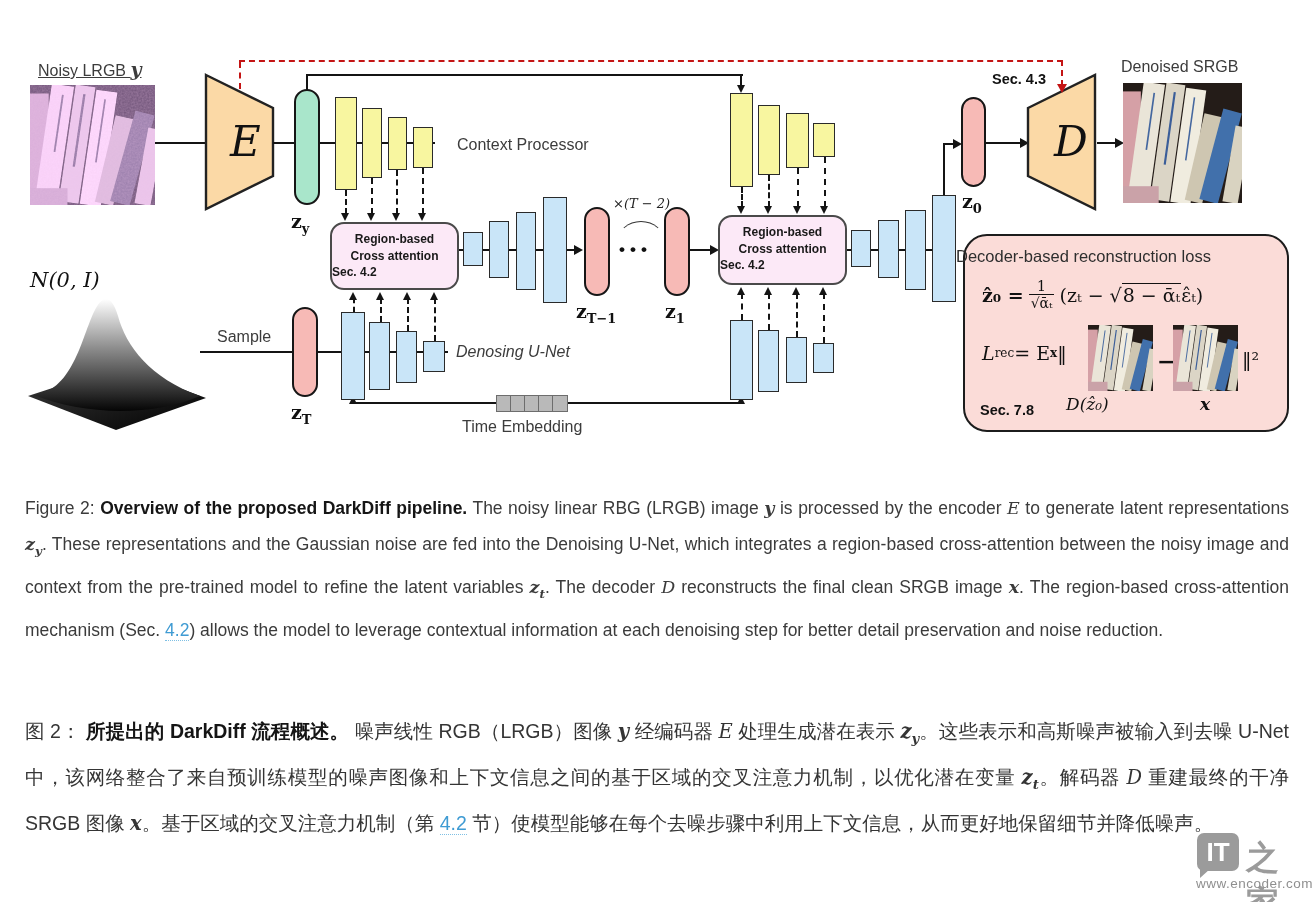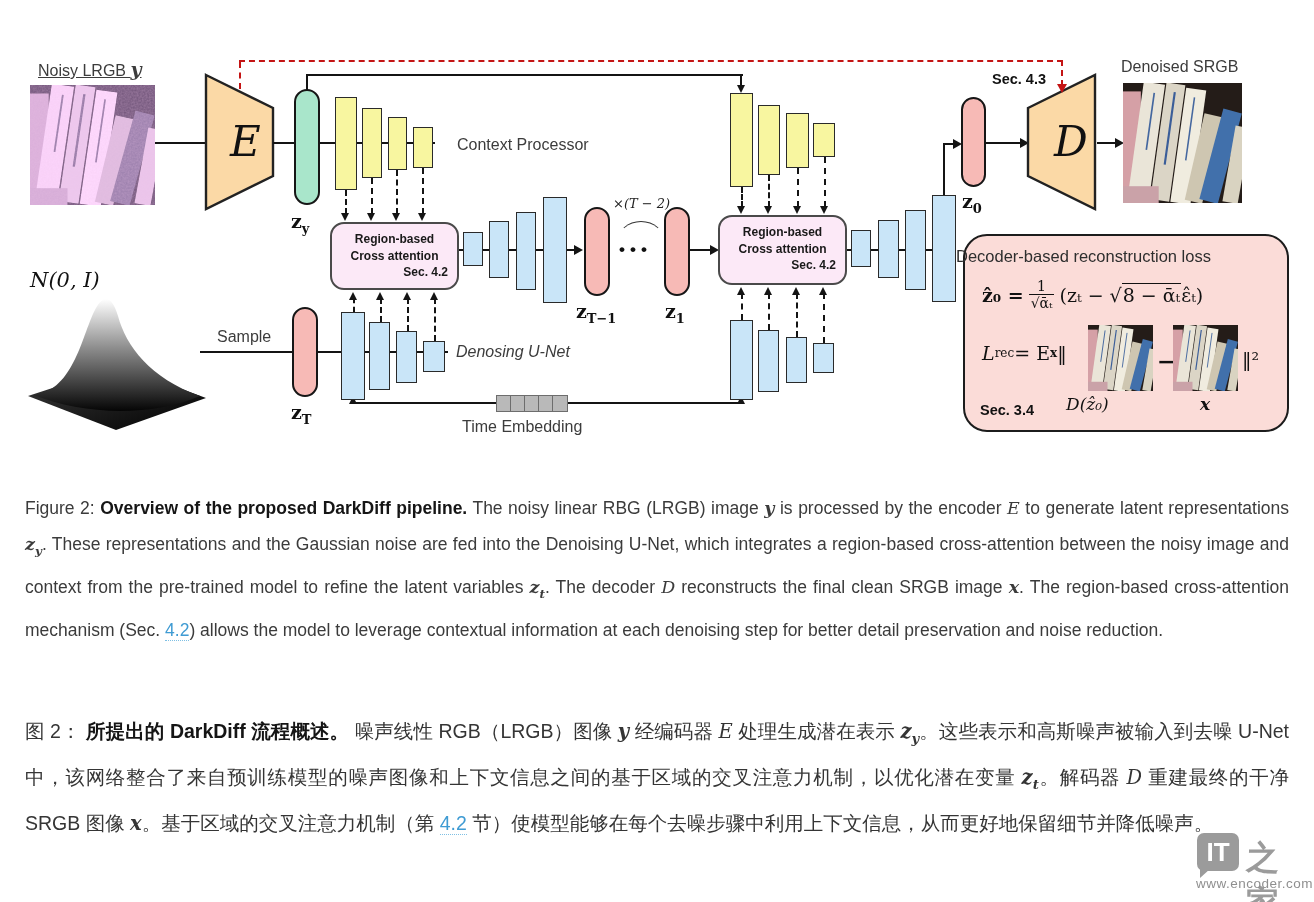--- a/index.html
+++ b/index.html
@@ -19,21 +19,21 @@
   .bar-y{position:absolute;background:#f8f6a0;border:1.8px solid #2a2a2a;box-sizing:border-box;}
   .bar-b{position:absolute;background:#c9e5f8;border:1.6px solid #2a2a2a;box-sizing:border-box;}
   .capsule{position:absolute;border:2.6px solid #161616;border-radius:14px;box-sizing:border-box;}
   .cap-green{background:#a9e6cb;}
   .cap-pink{background:#f7bab6;}
   .cap-label{position:absolute;font-family:"DejaVu Serif",serif;font-weight:bold;font-size:19px;color:#111;}
   .cap-label sub{font-size:13px;}
   .attn{position:absolute;background:#fcе9f7;background:#fce9f7;border:2px solid #4a4a4a;border-radius:14px;
         box-sizing:border-box;font-weight:bold;font-size:12px;line-height:16.5px;color:#191919;
         text-align:center;padding-top:7px;}
-  .attn .sec{text-align:right;padding-right:9px;}
+  .attn .sec{text-align:left;padding-right:9px;}
   .fig-label{position:absolute;font-size:16px;color:#3c3c3c;white-space:nowrap;}
   .serif-i{font-family:"DejaVu Serif",serif;font-style:italic;}
   .mathbf{font-family:"DejaVu Serif",serif;font-weight:bold;font-style:italic;}
   .lossbox{position:absolute;background:#fbdcd8;border:2.6px solid #1c1c1c;border-radius:24px;box-sizing:border-box;}
   .loss-title{position:absolute;font-size:16.5px;color:#2e2e2e;}
   .formula{position:absolute;font-family:"DejaVu Serif",serif;font-size:19px;color:#111;display:flex;align-items:center;white-space:nowrap;}
   .frac{display:inline-flex;flex-direction:column;align-items:center;font-size:14px;margin:0 5px;vertical-align:middle;}
   .frac .num{padding:0 4px;}
   .frac .den{border-top:1.4px solid #111;padding:0 2px;}
   .rad{border-top:1.6px solid #111;padding:0 1px;}
@@ -310,21 +310,21 @@
   </div>
   <div class="formula" style="left:1157px;top:348px;font-weight:bold;font-size:22px;">−</div>
   <div class="img-frame" style="left:1173px;top:325px;width:65px;height:66px;">
     <svg viewBox="0 0 100 100" preserveAspectRatio="none">
         <use href="#books"></use>
       </svg>
   </div>
   <div class="formula" style="left:1242px;top:348px;">‖²</div>
   <div class="formula serif-i" style="left:1066px;top:394px;font-size:17px;">D(ẑ₀)</div>
   <div class="formula" style="left:1200px;top:394px;font-weight:bold;font-style:italic;font-size:17px;">x</div>
-  <div class="fig-label" style="left:980px;top:402px;font-weight:bold;font-size:14.5px;color:#111;">Sec. 3.4</div>
+  <div class="fig-label" style="left:980px;top:402px;font-weight:bold;font-size:14.5px;color:#111;">Sec. 7.8</div>
 
   <div class="caption cap-en"><span>Figure 2: </span><span class="seg-b">Overview of the proposed DarkDiff pipeline.</span><span> The noisy linear RBG (LRGB) image </span><span class="seg-m">y</span><span> is processed by the encoder </span><span class="seg-s">E</span><span> to generate latent representations </span><span class="seg-m">z<sub>y</sub></span><span>. These representations and the Gaussian noise are fed into the Denoising U-Net, which integrates a region-based cross-attention between the noisy image and context from the pre-trained model to refine the latent variables </span><span class="seg-m">z<sub>t</sub></span><span>. The decoder </span><span class="seg-s">D</span><span> reconstructs the final clean SRGB image </span><span class="seg-m">x</span><span>. The region-based cross-attention mechanism (Sec. </span><span class="seg-l">4.2</span><span>) allows the model to leverage contextual information at each denoising step for better detail preservation and noise reduction.</span></div>
   <div class="caption cap-zh"><span>图 2： </span><span class="seg-b">所提出的 DarkDiff 流程概述。</span><span> 噪声线性 RGB（LRGB）图像 </span><span class="seg-m">y</span><span> 经编码器 </span><span class="seg-s">E</span><span> 处理生成潜在表示 </span><span class="seg-m">z<sub>y</sub></span><span>。这些表示和高斯噪声被输入到去噪 U-Net 中，该网络整合了来自预训练模型的噪声图像和上下文信息之间的基于区域的交叉注意力机制，以优化潜在变量 </span><span class="seg-m">z<sub>t</sub></span><span>。解码器 </span><span class="seg-s">D</span><span> 重建最终的干净 SRGB 图像 </span><span class="seg-m">x</span><span>。基于区域的交叉注意力机制（第 </span><span class="seg-l">4.2</span><span> 节）使模型能够在每个去噪步骤中利用上下文信息，从而更好地保留细节并降低噪声。</span></div>
 
   <div class="wm">
     <div class="wm-logo" style="left:1197px;top:833px;">IT</div>
     <div class="wm-tail" style="left:1200px;top:869px;"></div>
     <div class="wm-cn" style="left:1246px;top:836px;">之家</div>
     <div class="wm-url" style="left:1196px;top:876px;">www.encoder.com</div>
   </div>

